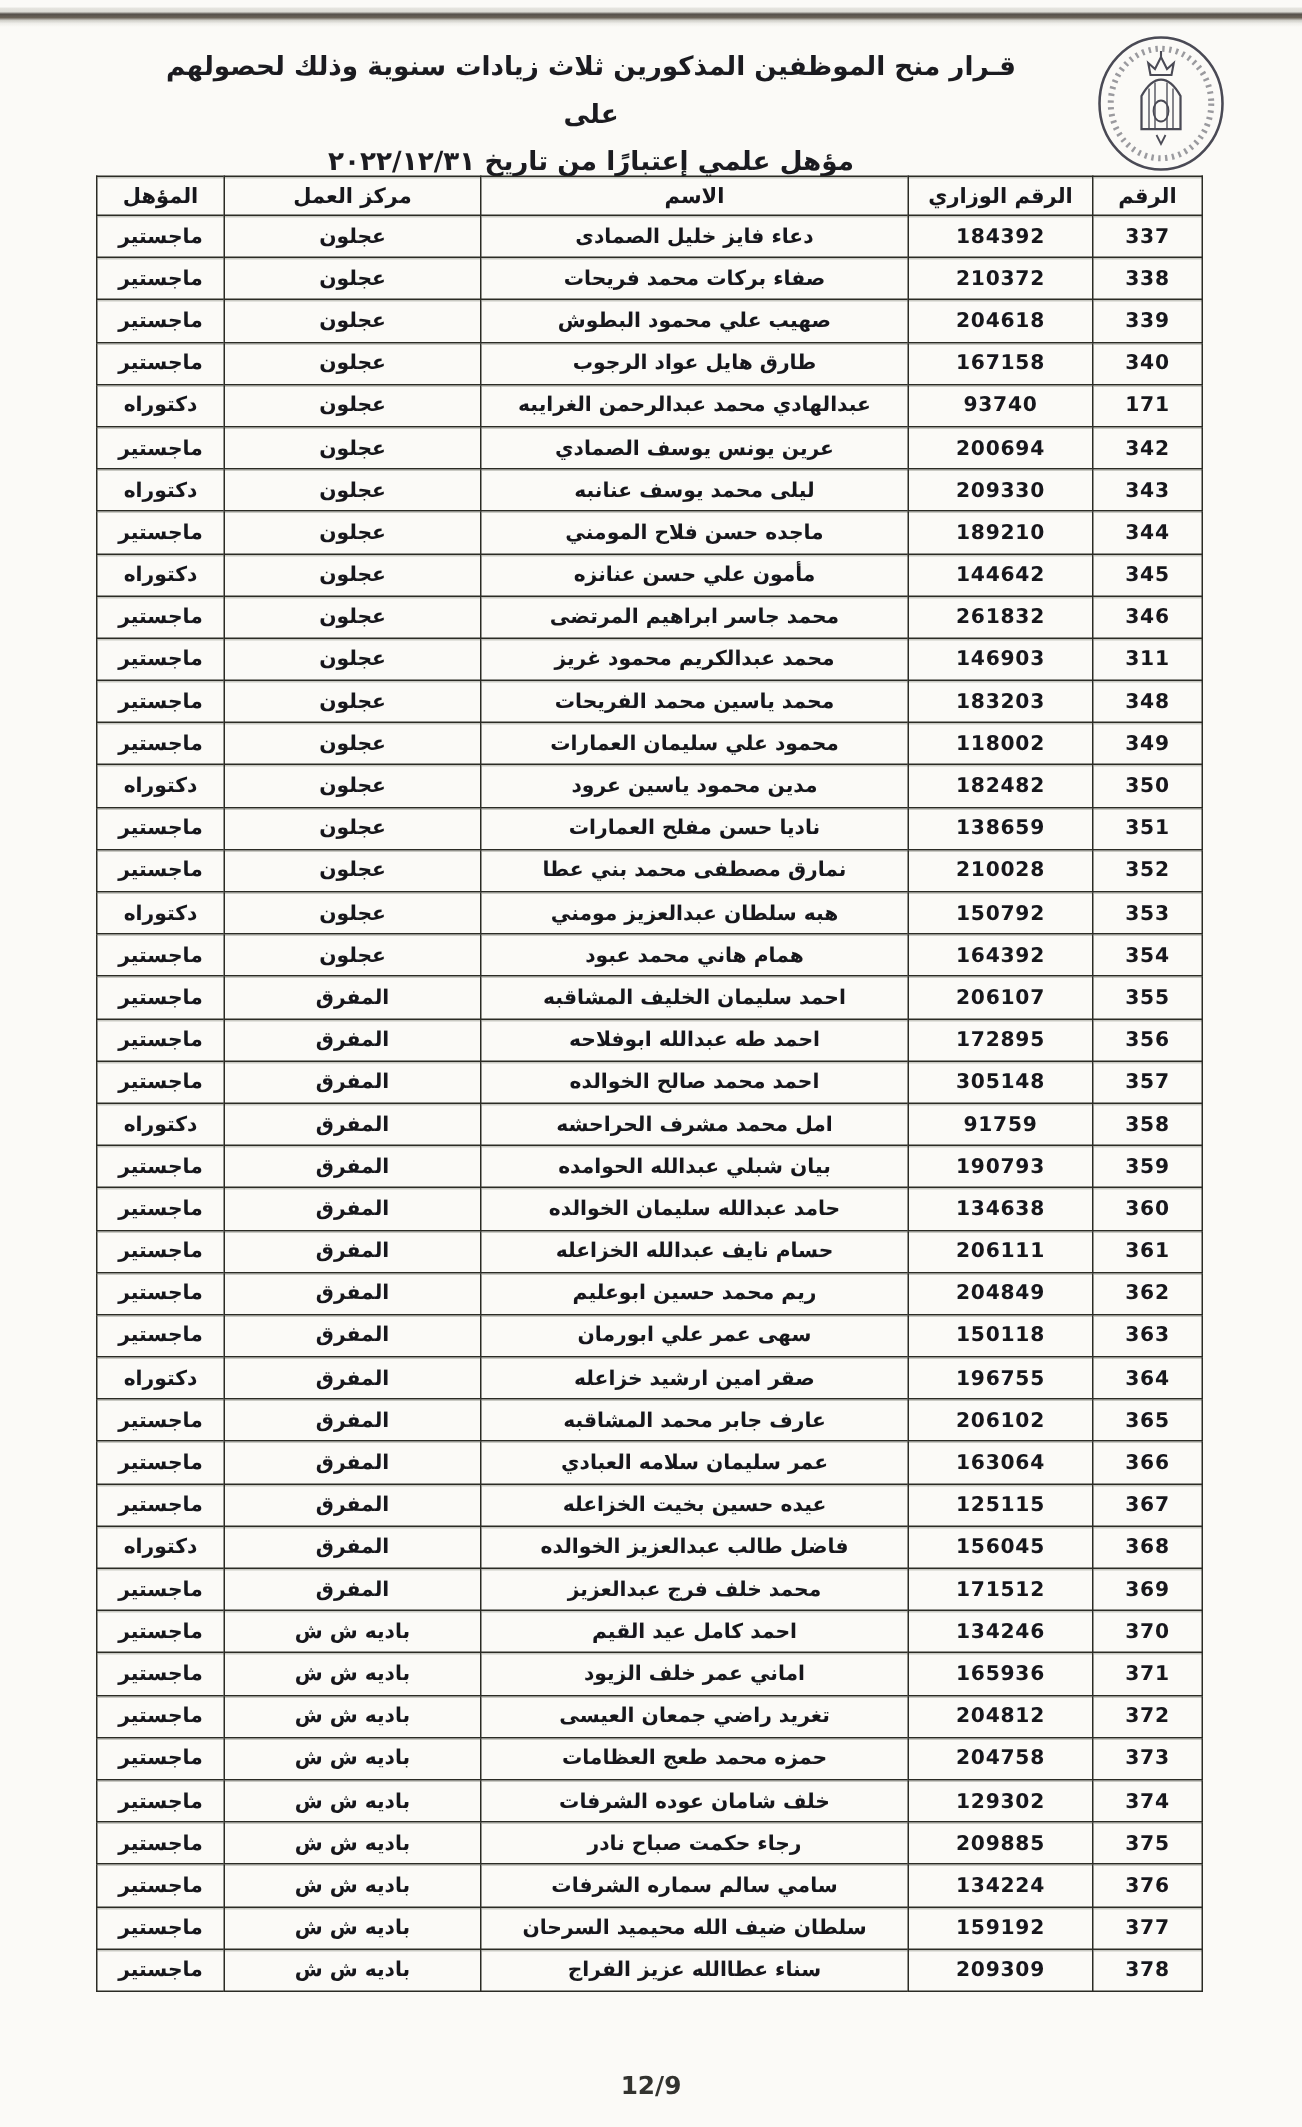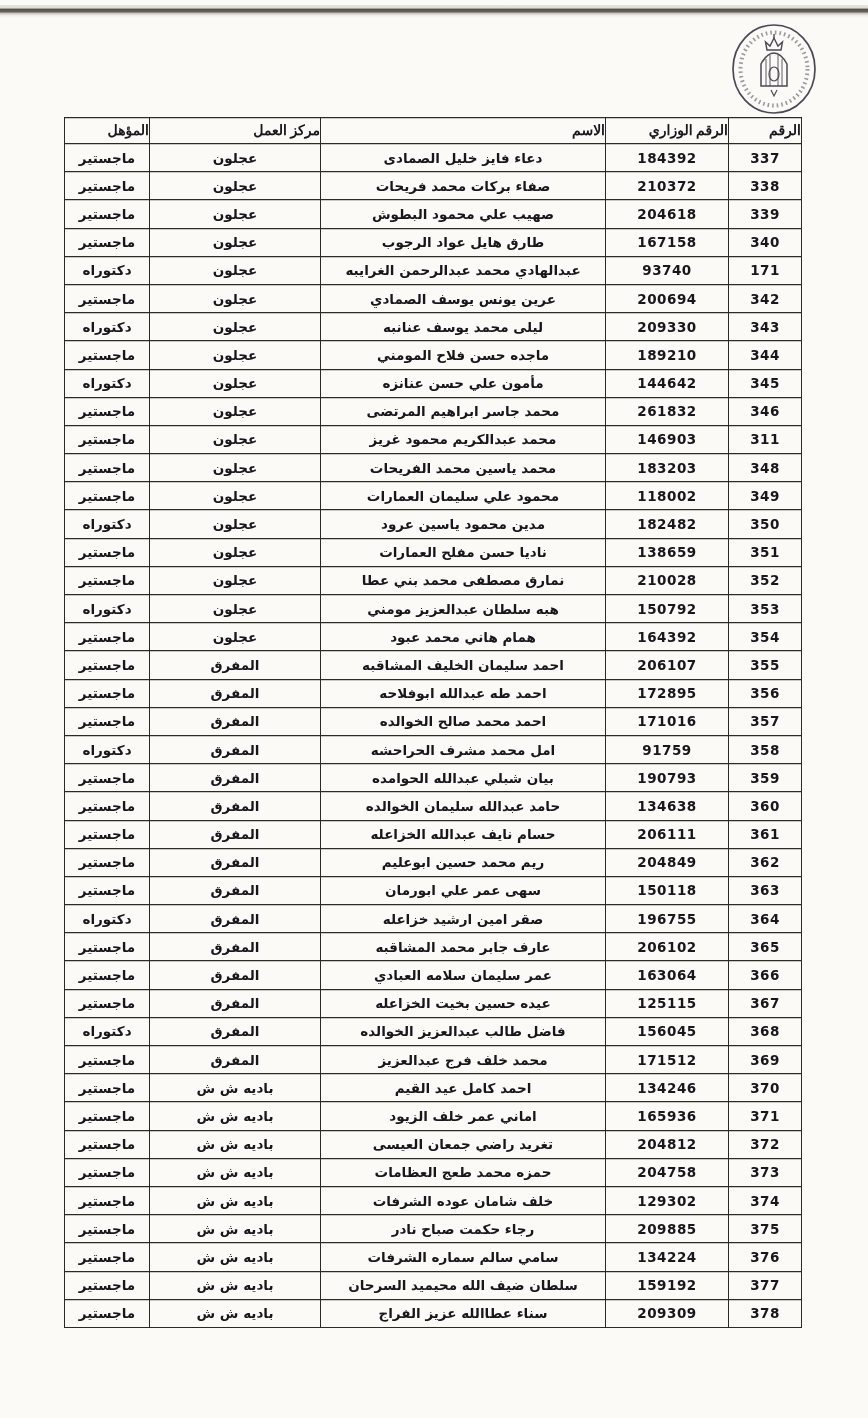--- a/index.html
+++ b/index.html
@@ -25,21 +25,21 @@
     position:absolute; top:117px; right:66px;
     width:737px; border-collapse:collapse; table-layout:fixed;
     direction:rtl;
   }
   table.emp th, table.emp td {
     border:1.6px solid #2b2b25; padding:0;
     font-weight:bold; overflow:hidden; white-space:nowrap;
     
     box-shadow: inset 0 2px 0 -1px rgba(110,108,98,0.35);
   }
-  table.emp th { height:25px; font-size:14px; text-align:right;font-family:Liberation Serif, serif; }
+  table.emp th { height:25px; font-size:14px; text-align:center; }
   table.emp td { height:27.2px; font-size:13.5px; text-align:center; }
   td.c0 { font-size:15px; letter-spacing:0.5px;margin-left:12px; }
   td.c1 { font-size:15.5px; letter-spacing:0.5px; }
   td.c2 { text-align:right; padding-right:7px; }
   td.c4 { font-size:13px; }
   .page-number {
     position:absolute; left:0; right:0; bottom:18px;
     text-align:center; font-size:16.5px; font-weight:bold; color:#33332f;
   }
 </style>
@@ -60,20 +60,22 @@
         <path d="M31 64 L31 42 Q37 31 44 31 Q51 31 57 42 L57 64 Z" fill="none" stroke="#4a4a55" stroke-width="1.5"></path>
         <line x1="36" y1="37" x2="36" y2="64" stroke="#4a4a55" stroke-width="0.9"></line>
         <line x1="40" y1="33" x2="40" y2="64" stroke="#4a4a55" stroke-width="0.9"></line>
         <line x1="48" y1="33" x2="48" y2="64" stroke="#4a4a55" stroke-width="0.9"></line>
         <line x1="52" y1="37" x2="52" y2="64" stroke="#4a4a55" stroke-width="0.9"></line>
         <ellipse cx="44" cy="52" rx="5" ry="7" fill="none" stroke="#4a4a55" stroke-width="1.2"></ellipse>
         <path d="M41 68 l3 6 l3 -6" fill="none" stroke="#4a4a55" stroke-width="1.2"></path>
       </svg>
     </div>
     <div class="doc-title">
+      <div>قـرار منح الموظفين المذكورين  ثلاث زيادات سنوية وذلك لحصولهم على</div>
+      <div>مؤهل علمي إعتبارًا من تاريخ ٢٠٢٢/١٢/٣١</div>
     </div>
   </div>
 
   <table class="emp">
     <colgroup>
       <col style="width:73px">
         <col style="width:123px">
         <col style="width:285px">
       <col style="width:171px">
         <col style="width:85px">
@@ -223,21 +225,21 @@
         </tr>
         <tr>
           <td class="c0">356</td>
           <td class="c1">172895</td>
           <td class="c2">احمد طه عبدالله ابوفلاحه</td>
           <td class="c3">المفرق</td>
           <td class="c4">ماجستير</td>
         </tr>
         <tr>
           <td class="c0">357</td>
-          <td class="c1">171016</td>
+          <td class="c1">305148</td>
           <td class="c2">احمد محمد صالح الخوالده</td>
           <td class="c3">المفرق</td>
           <td class="c4">ماجستير</td>
         </tr>
         <tr>
           <td class="c0">358</td>
           <td class="c1">91759</td>
           <td class="c2">امل محمد مشرف الحراحشه</td>
           <td class="c3">المفرق</td>
           <td class="c4">دكتوراه</td>
@@ -378,14 +380,15 @@
         <tr>
           <td class="c0">378</td>
           <td class="c1">209309</td>
           <td class="c2">سناء عطاالله عزيز الفراج</td>
           <td class="c3">باديه ش ش</td>
           <td class="c4">ماجستير</td>
         </tr>
       </tbody>
   </table>
 
+  <div class="page-number">12/9</div>
 
 </div>
 
 </body></html>

